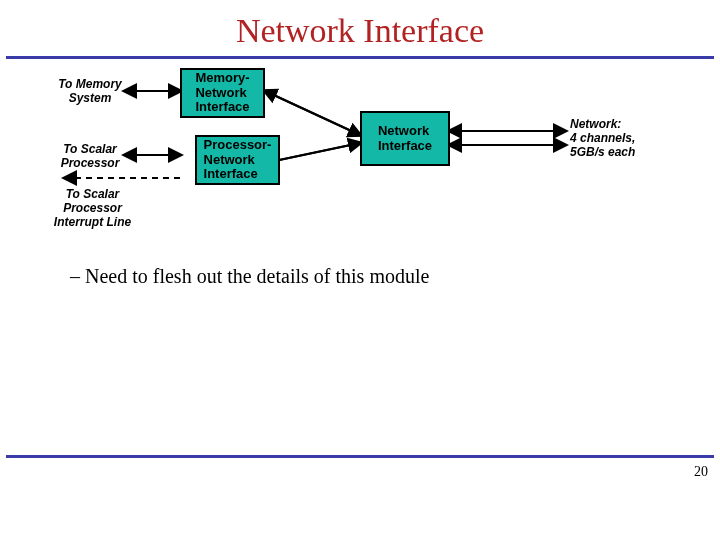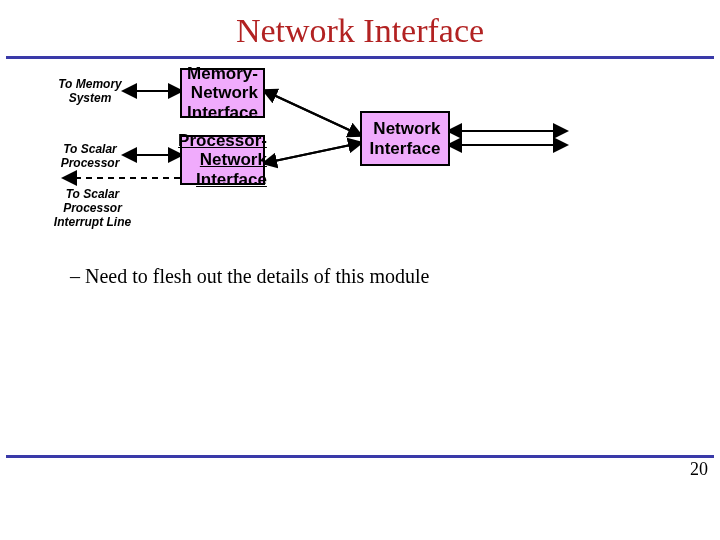--- a/index.html
+++ b/index.html
@@ -43,27 +43,27 @@
     font-size: 12px;
     text-align: center;
     line-height: 1.15;
     font-style: italic;
   }
   .dbox {
     position: absolute;
     border: 2px solid #000;
     font-family: Arial, Helvetica, sans-serif;
     font-weight: bold;
-    font-size: 17px;
-    text-align: right;
+    font-size: 13px;
+    text-align: left;
     display: flex;
     align-items: center;
     justify-content: center;
     line-height: 1.15;
-    background: #f0abfc;
+    background: #14b8a6;
     box-sizing: border-box;
   }
   svg.arrows {
     position: absolute;
     left: 0; top: 0;
     width: 700px; height: 200px;
   }
   .bullets {
     font-size: 22px;
     margin: 12px 22px 0 42px;
@@ -92,21 +92,21 @@
     position: absolute;
     left: 6px; right: 6px;
     bottom: 26px;
     height: 3px;
     background: #3a3aa8;
   }
   .page-num {
     position: absolute;
     right: 12px;
     bottom: 4px;
-    font-size: 18px;
+    font-size: 14px;
     margin-top: 11px;
   }
 </style>
 </head>
 <body>
 
 <div class="slide">
 
   <div class="title">Network Interface</div>
   <div class="rule"></div>
@@ -140,25 +140,28 @@
       <line x1="555" y1="82" x2="440" y2="82" stroke="#000" stroke-width="2" marker-end="url(#ah)"></line>
     </svg>
 
     <div class="dlabel" style="left:40px; top:15px; width:80px; white-space:pre;">To Memory
 System</div>
     <div class="dlabel" style="left:40px; top:80px; width:80px; white-space:pre;">To Scalar
 Processor</div>
     <div class="dlabel" style="left:40px; top:125px; width:85px; white-space:pre;">To Scalar
 Processor
 Interrupt Line</div>
+    <div class="dlabel" style="left:560px; top:55px; width:90px; text-align:left; white-space:pre;">Network:
+4 channels,
+5GB/s each</div>
 
     <div class="dbox" style="left:170px; top:5px; width:85px; height:50px; white-space:pre;">Memory-
 Network
 Interface</div>
-    <div class="dbox" style="left:170px; top:72px; width:85px; height:50px; white-space:pre;text-decoration:underline;">Processor-
+    <div class="dbox" style="left:185px; top:72px; width:85px; height:50px; white-space:pre;">Processor-
 Network
 Interface</div>
     <div class="dbox" style="left:350px; top:48px; width:90px; height:55px; white-space:pre;">Network
 Interface</div>
 
   </div>
 
   <ul class="subbullets" style="margin-left:70px;">
     <li>Need to flesh out the details of this module</li>
   </ul>

